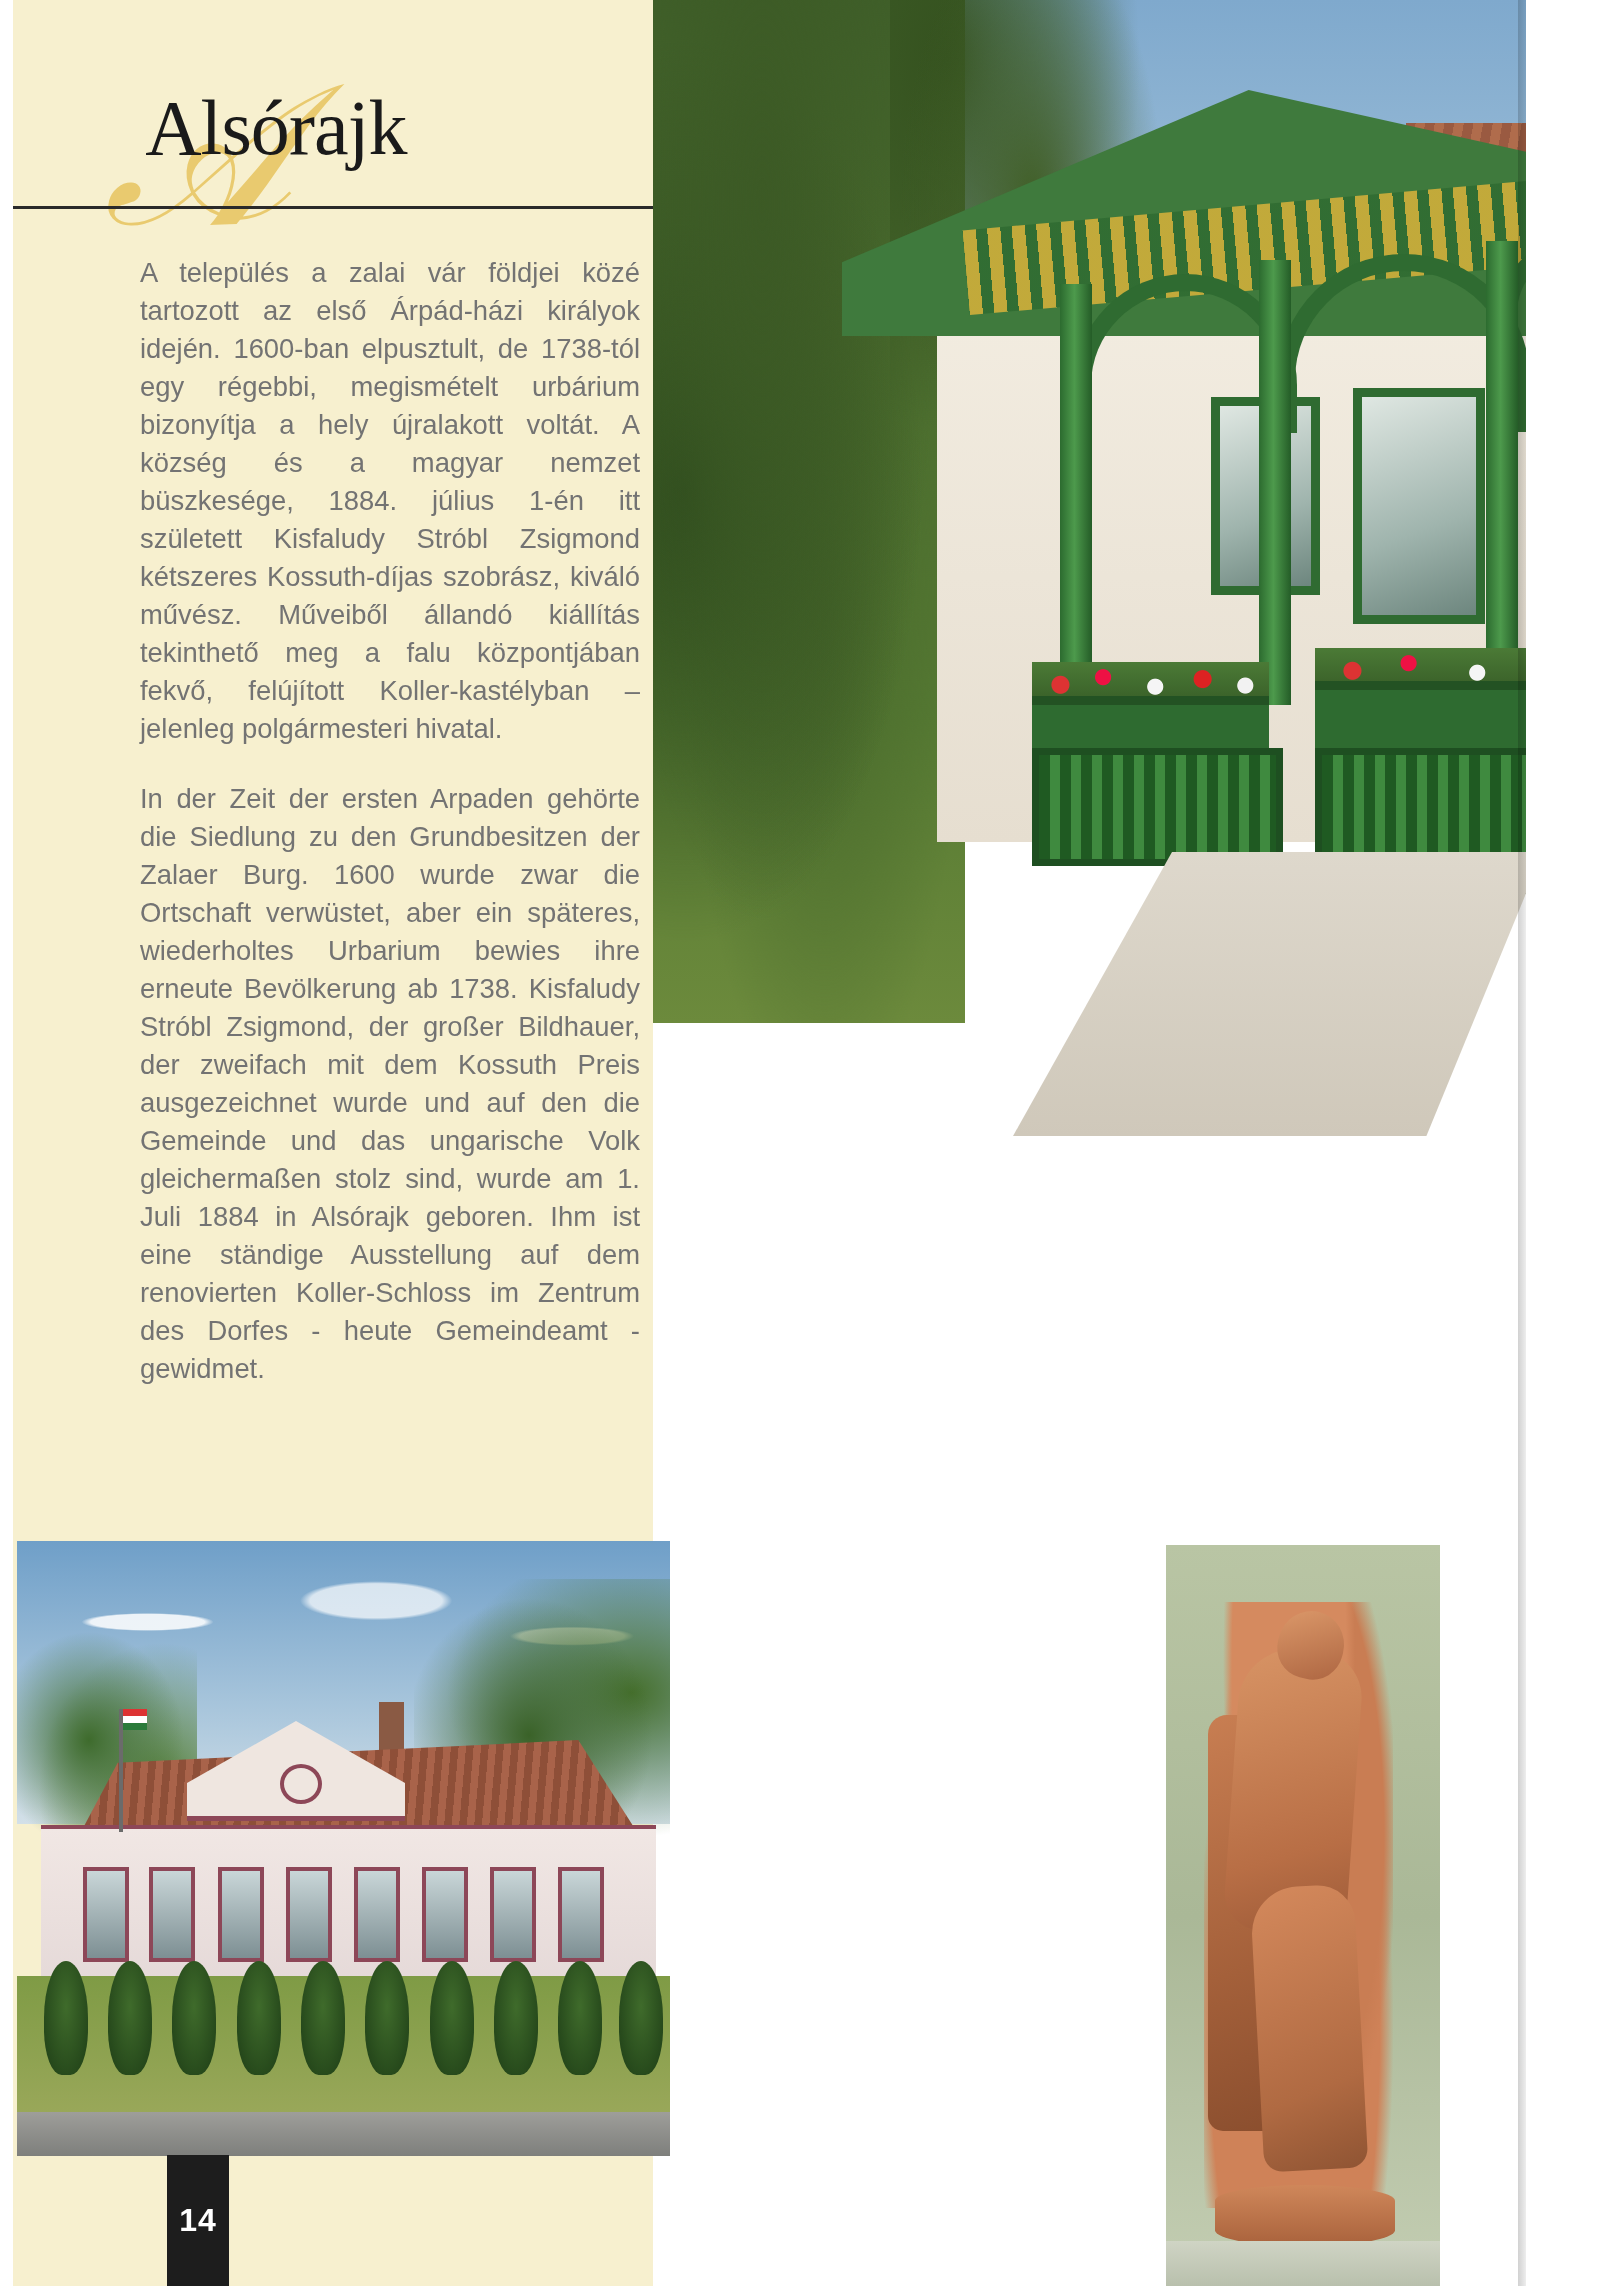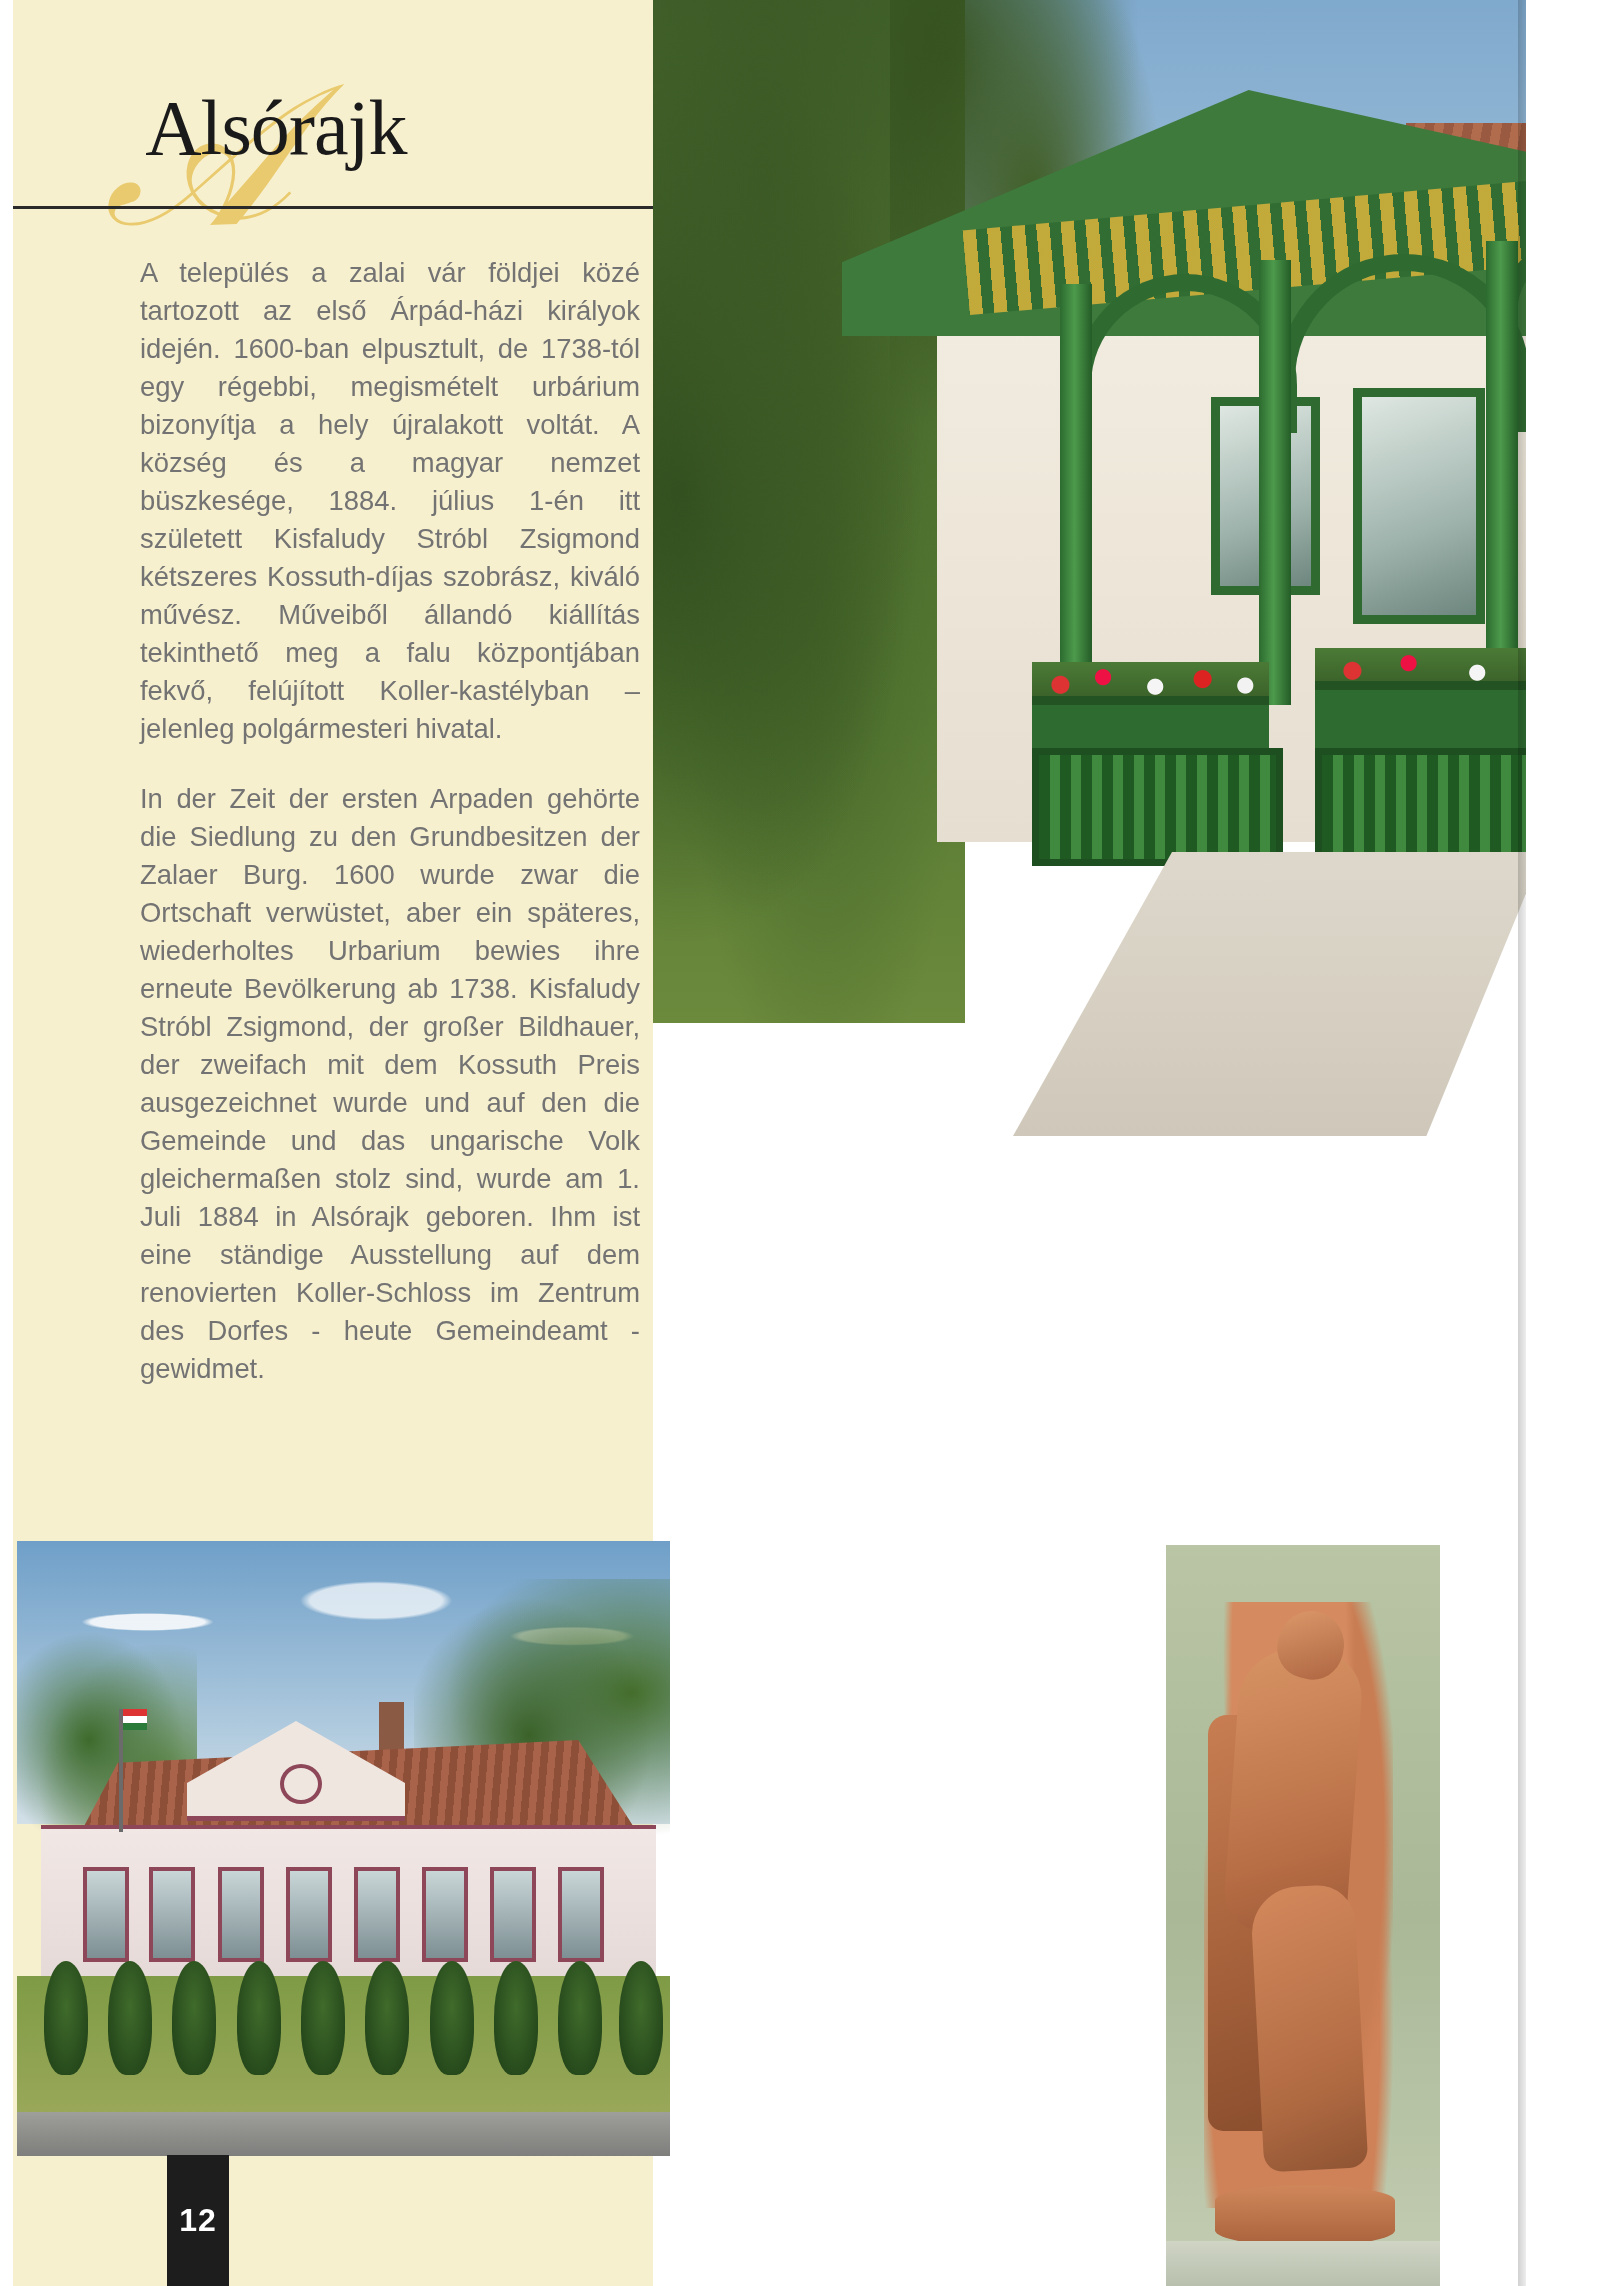--- a/index.html
+++ b/index.html
@@ -484,20 +484,20 @@
     <div class="statue-figure"></div>
     <div class="statue-drape"></div>
     <div class="statue-torso"></div>
     <div class="statue-head"></div>
     <div class="statue-leg"></div>
     <div class="statue-base"></div>
     <div class="statue-floor"></div>
   </div>
 
   <div class="page-tab">
-    <span>12</span>
+    <span>14</span>
   </div>
 
   <div class="page-shadow"></div>
   <div class="right-margin"></div>
   <div class="bottom-margin"></div>
 </div>
 
 
 </body></html>

